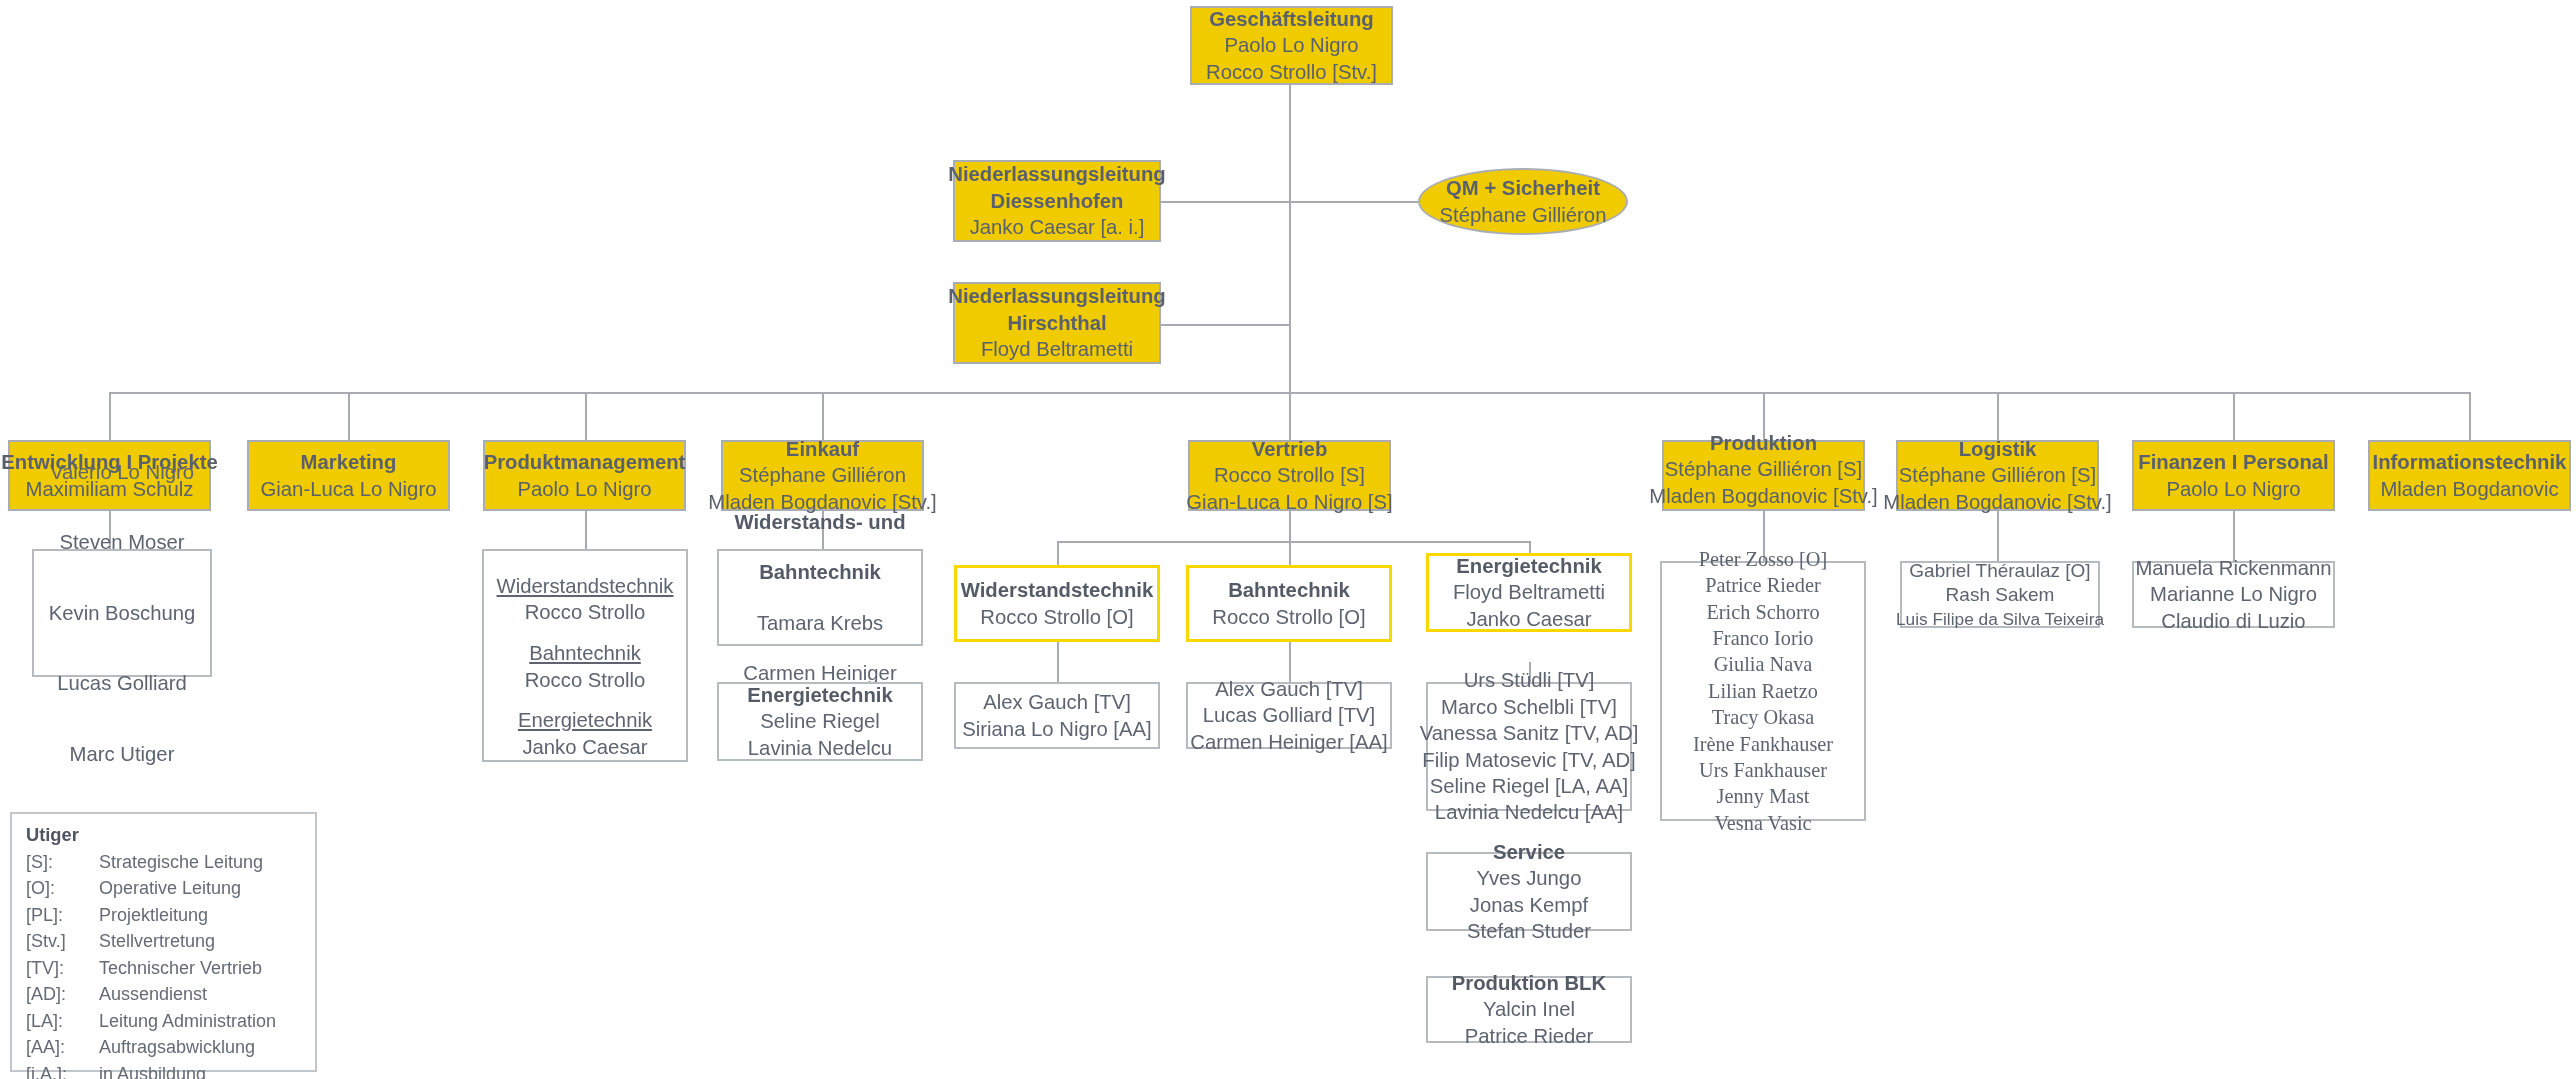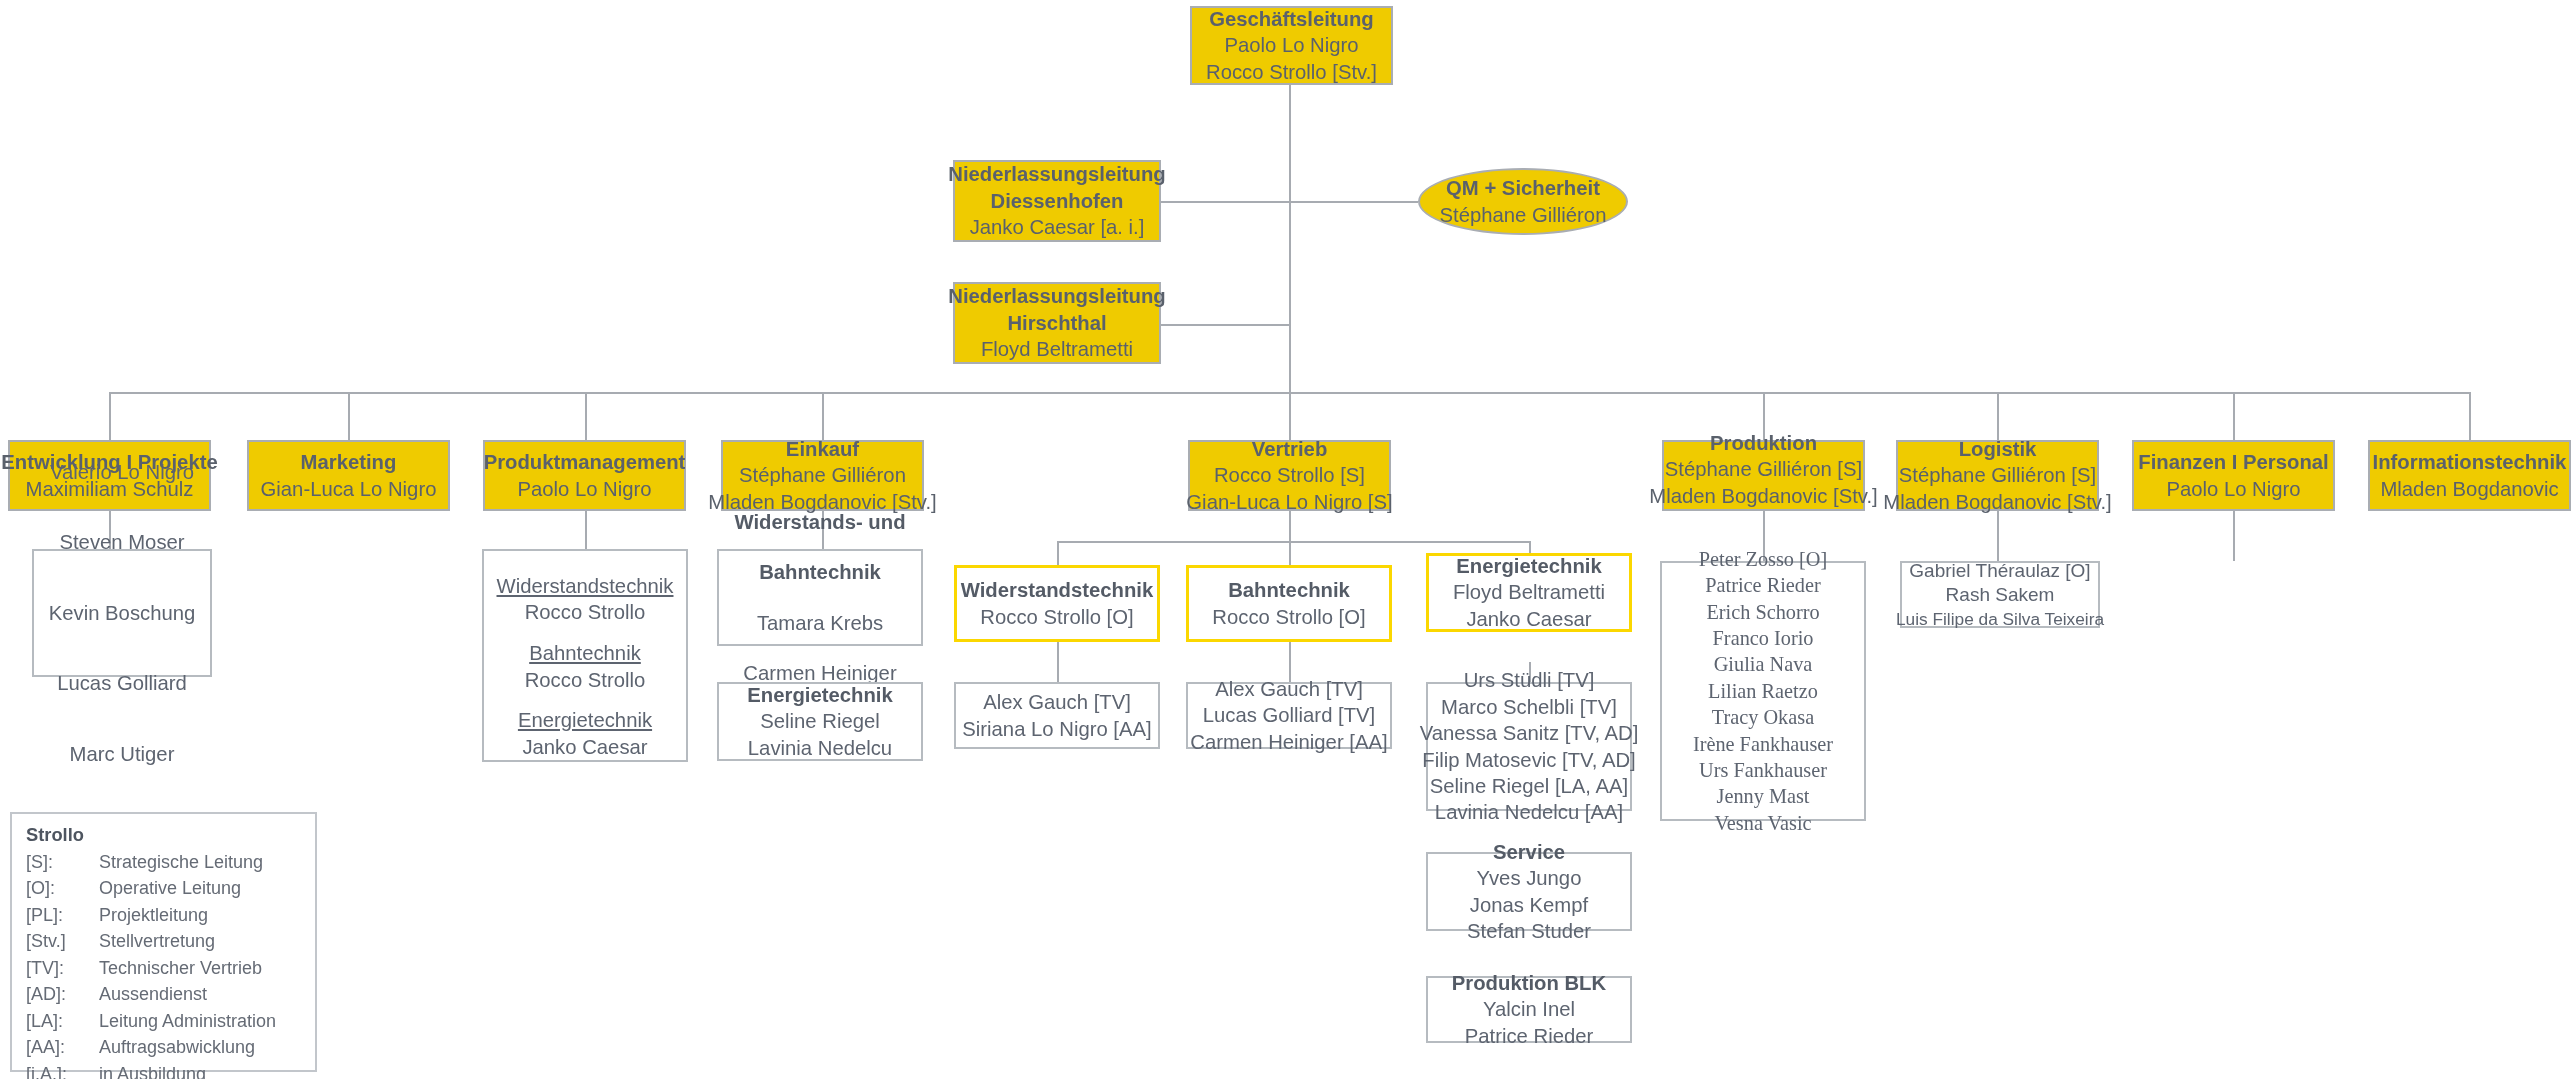--- a/index.html
+++ b/index.html
@@ -296,28 +296,33 @@
   <div class="node white" style="left:1900px; top:561px; width:200px; height:67px; font-size:19px;">
     <div class="line">Gabriel Théraulaz [O]</div>
     <div class="line">Rash Sakem</div>
     <div class="line" style="font-size:17.3px;">Luis Filipe da Silva Teixeira</div>
   </div>
 
   <div class="node yellow" style="left:2132px; top:440px; width:203px; height:71px;">
     <div class="title line">Finanzen I Personal</div>
     <div class="line">Paolo Lo Nigro</div>
   </div>
+  <div class="node white" style="left:2132px; top:561px; width:203px; height:67px;">
+    <div class="line">Manuela Rickenmann</div>
+    <div class="line">Marianne Lo Nigro</div>
+    <div class="line">Claudio di Luzio</div>
+  </div>
 
   <div class="node yellow" style="left:2368px; top:440px; width:203px; height:71px;">
     <div class="title line">Informationstechnik</div>
     <div class="line">Mladen Bogdanovic</div>
   </div>
 
   <div id="legend" style="left:10px; top:812px; width:307px; height:260px;">
-    <div class="legend-title">Strollo</div>
+    <div class="legend-title">Utiger</div>
     <div class="row">
       <span class="k">[S]:</span>
       <span class="v">Strategische Leitung</span>
     </div>
     <div class="row">
       <span class="k">[O]:</span>
       <span class="v">Operative Leitung</span>
     </div>
     <div class="row">
       <span class="k">[PL]:</span>

